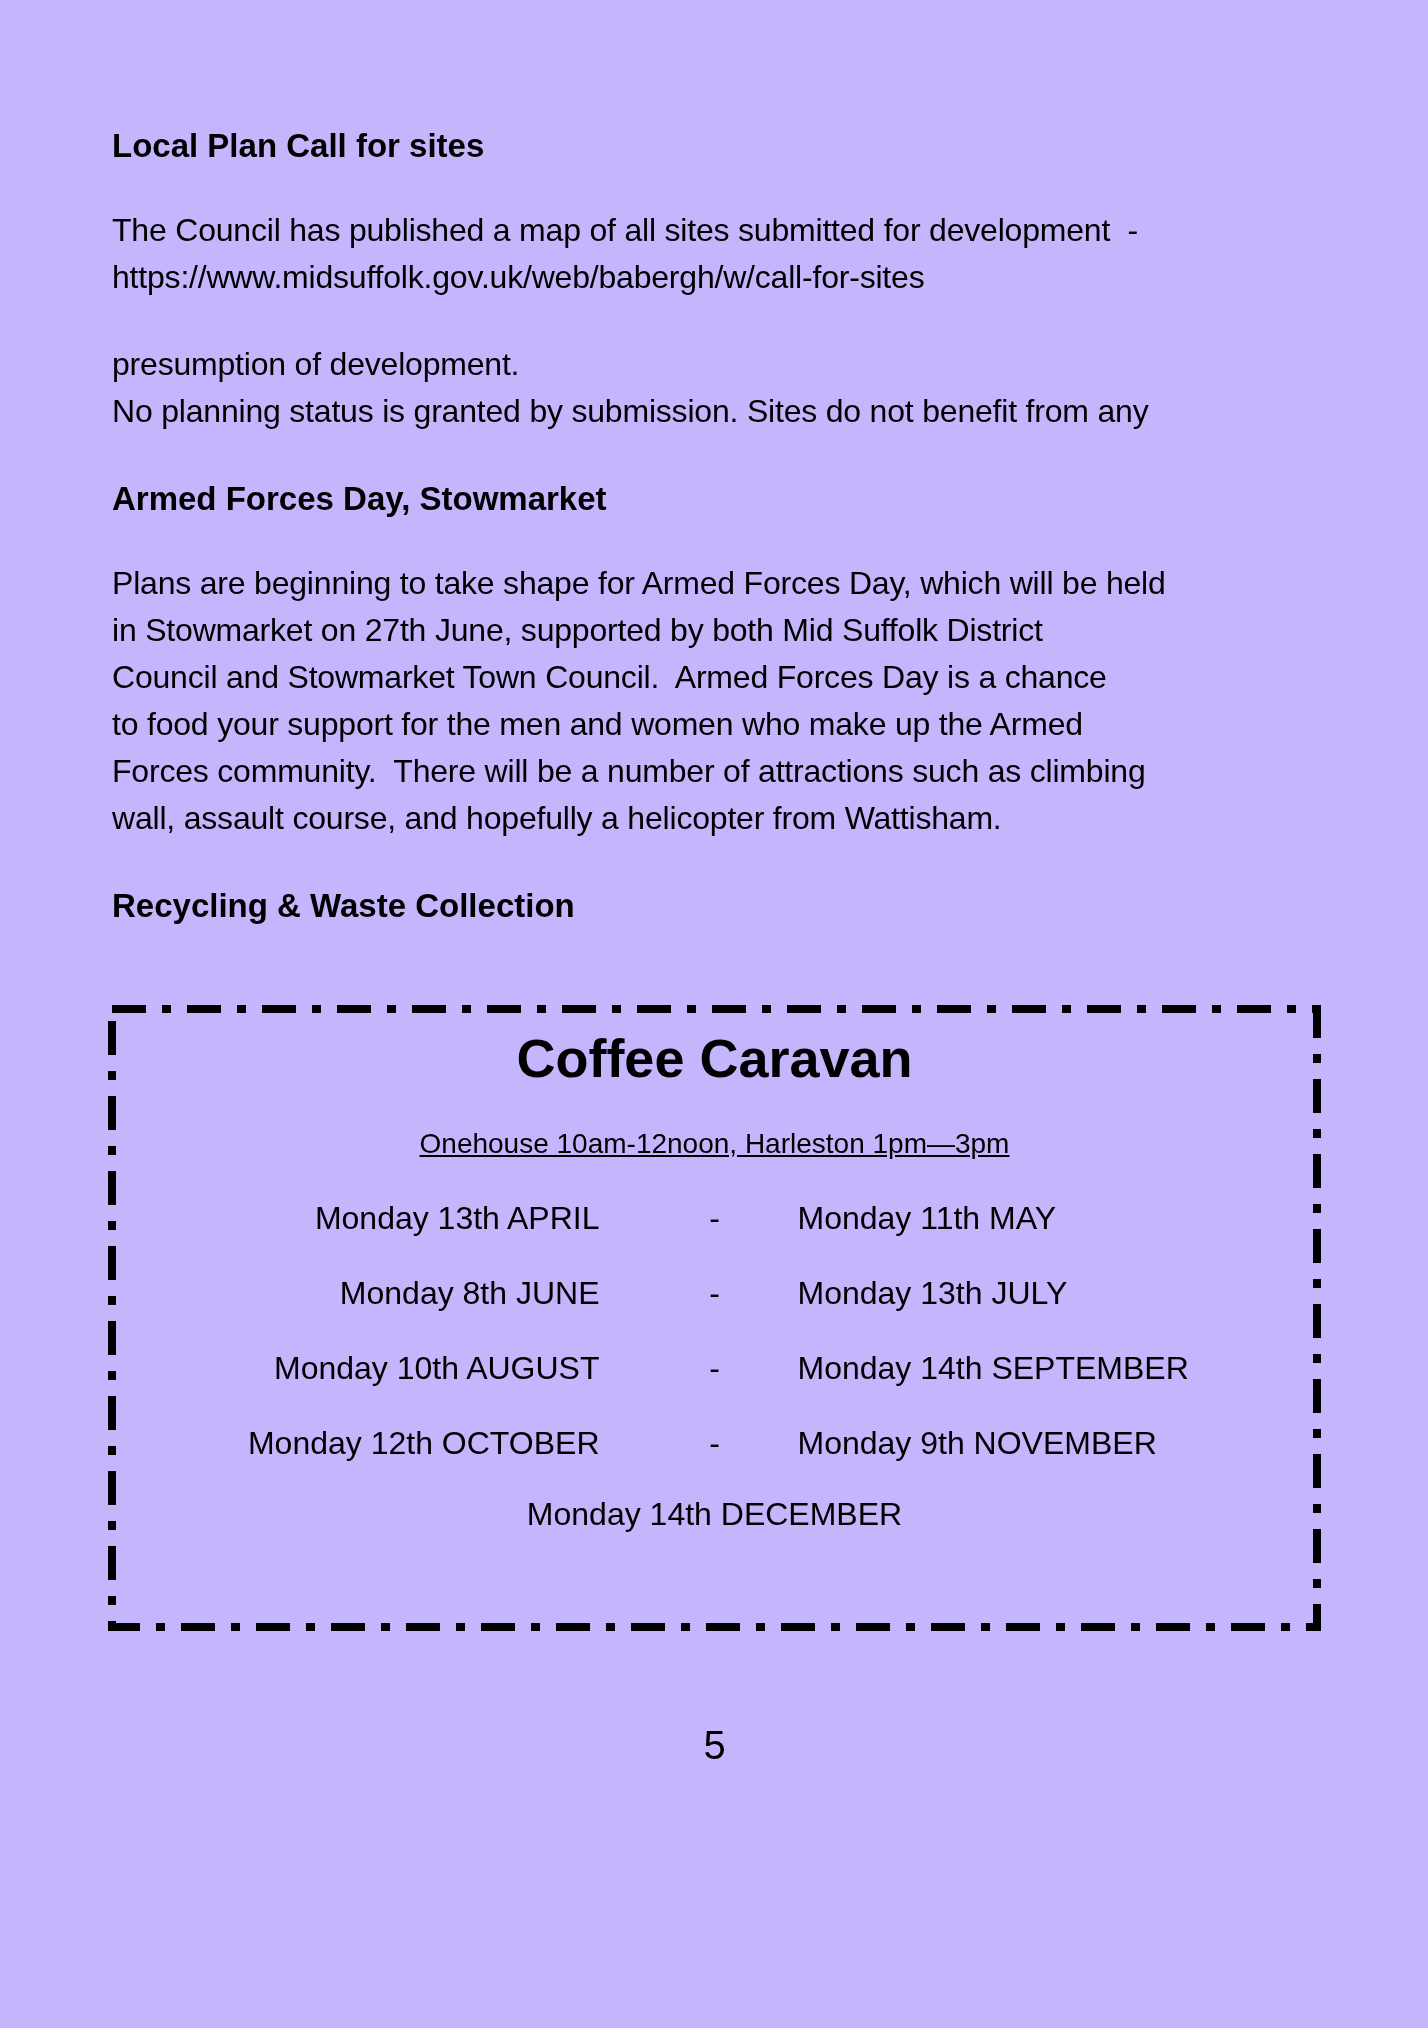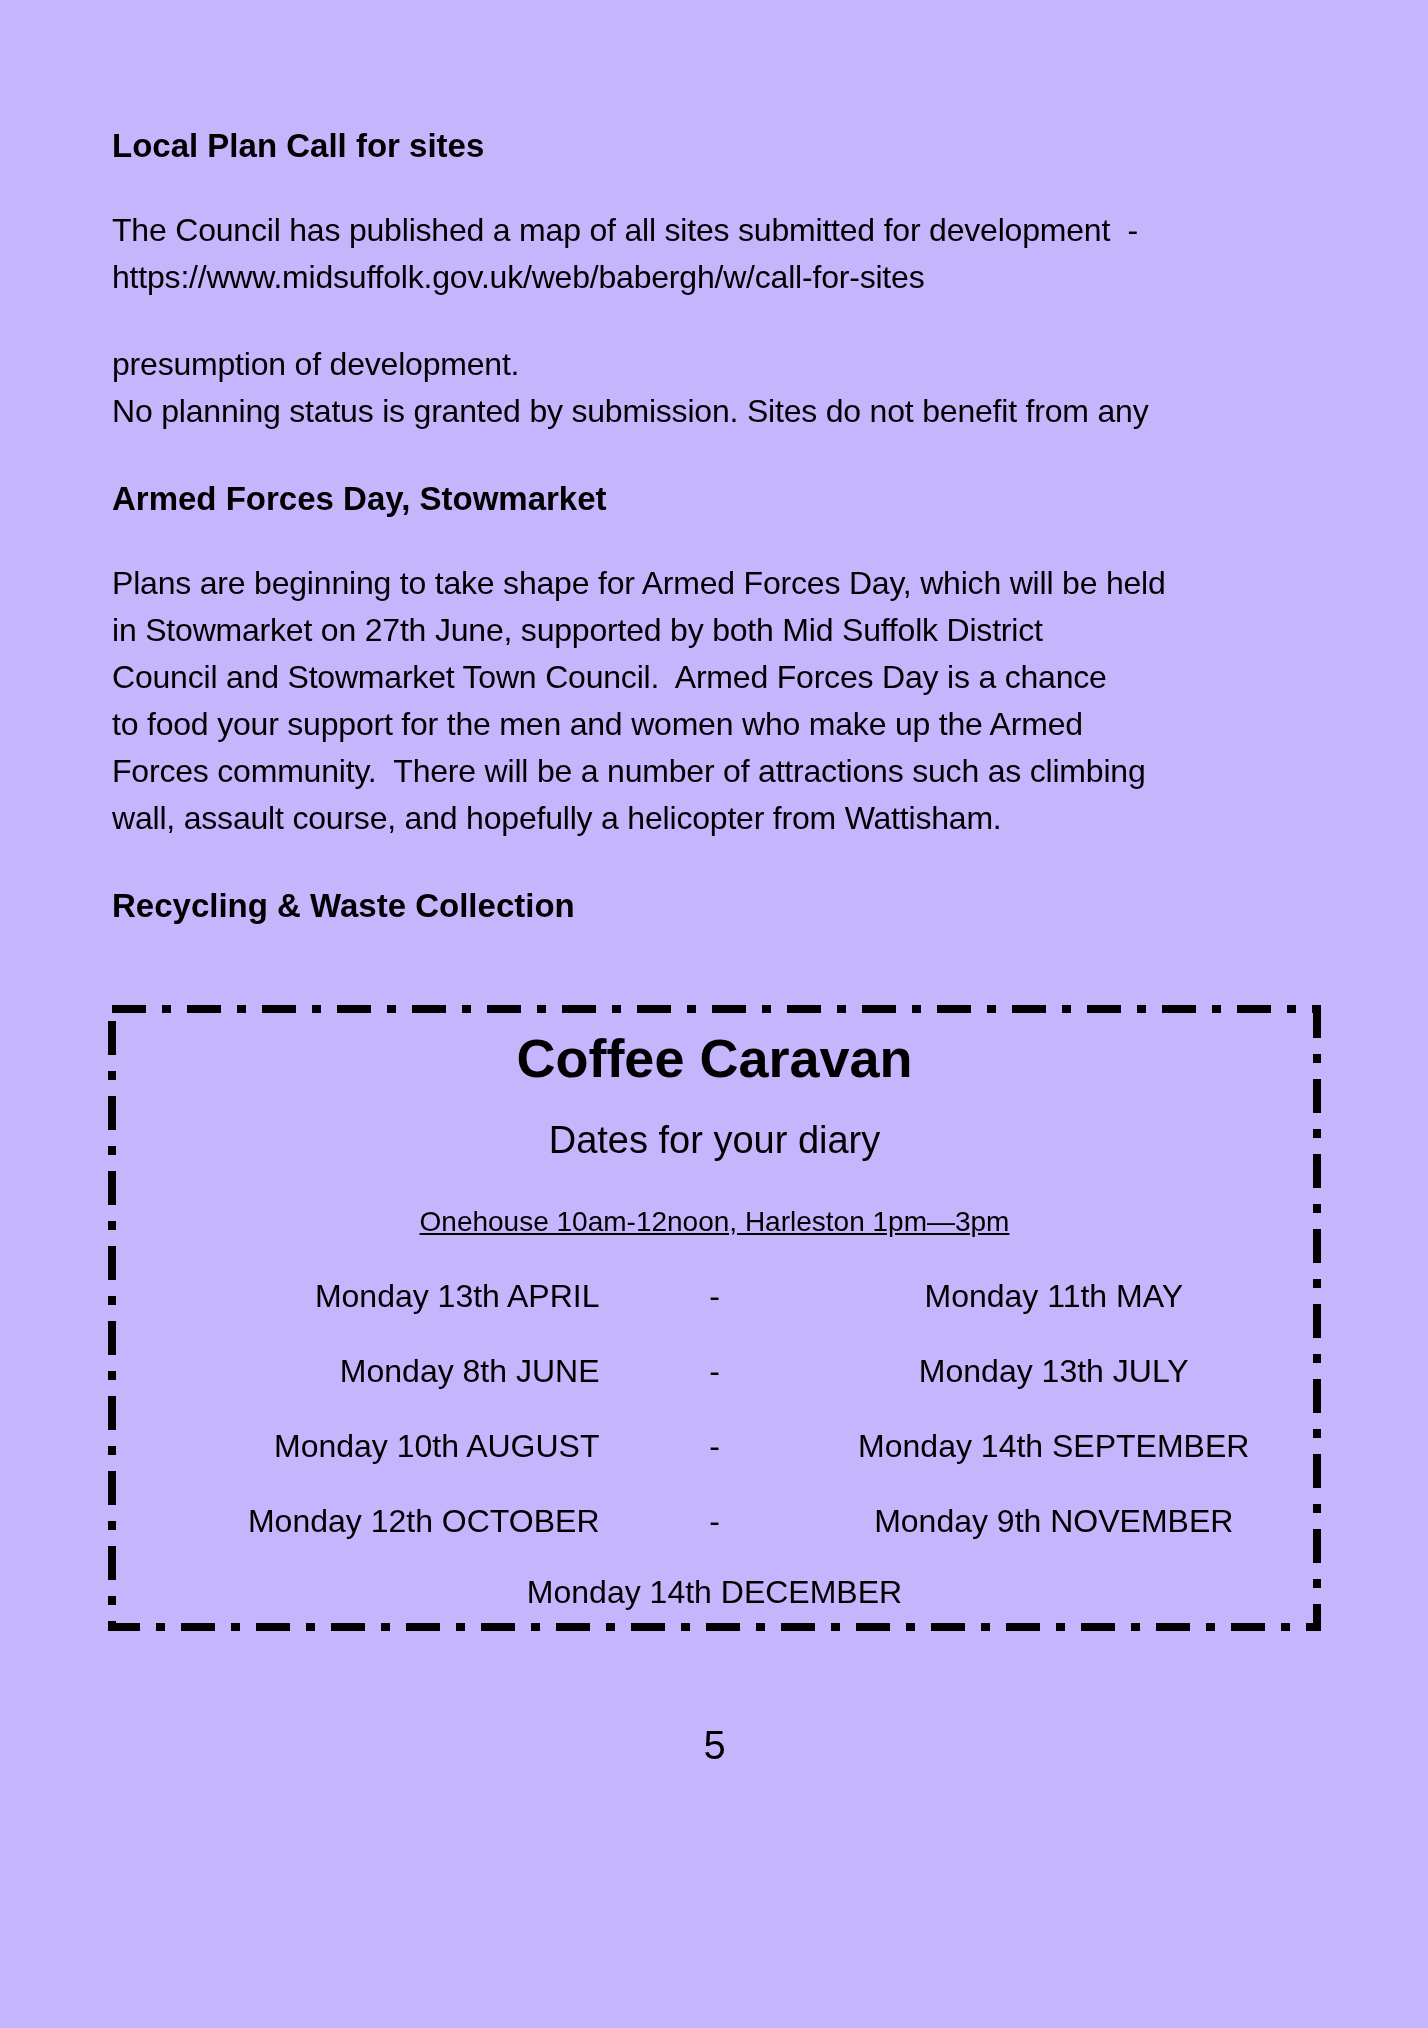--- a/index.html
+++ b/index.html
@@ -40,21 +40,21 @@
   .box-intro{
     font-size:28px;line-height:47px;text-align:center;margin-top:36px;text-decoration:underline;
   }
   .date-row{
     display:grid;grid-template-columns:1fr 90px 1fr;
     font-size:32px;line-height:47px;margin-top:28px;
     align-items:baseline;
   }
   .date-row .dl{text-align:right;padding-right:70px;white-space:pre;}
   .date-row .ds{text-align:center;}
-  .date-row .dr{text-align:center;padding-left:38px;white-space:pre;}
+  .date-row .dr{text-align:left;padding-left:38px;white-space:pre;}
   .date-final{
     font-size:32px;line-height:47px;text-align:center;margin-top:24px;
   }
   .page-number{
     font-size:40px;line-height:46px;text-align:center;
     margin-top:90px;width:1215px;margin-left:-5px;
   }
 </style>
 </head>
 <body>
@@ -81,21 +81,20 @@
     <div class="ln">wall, assault course, and hopefully a helicopter from Wattisham.</div>
   </div>
 
   <div class="heading">Recycling &amp; Waste Collection</div>
 
   <div class="coffee-box">
     <svg class="box-border" width="1215" height="628" viewBox="0 0 1215 628" preserveAspectRatio="none">
       <rect x="5" y="5" width="1205" height="618" fill="none" stroke-width="8" stroke-dasharray="34 16 9 16" stroke="#000000"></rect>
     </svg>
     <div class="box-title">Coffee Caravan</div>
-    <div class="box-subtitle">Dates for your diary</div>
     <div class="box-intro">Onehouse 10am-12noon, Harleston 1pm—3pm</div>
 
     <div class="date-row">
       <span class="dl">Monday 13th APRIL</span>
       <span class="ds">-</span>
       <span class="dr">Monday 11th MAY</span>
     </div>
     <div class="date-row">
       <span class="dl">Monday 8th JUNE</span>
       <span class="ds">-</span>

